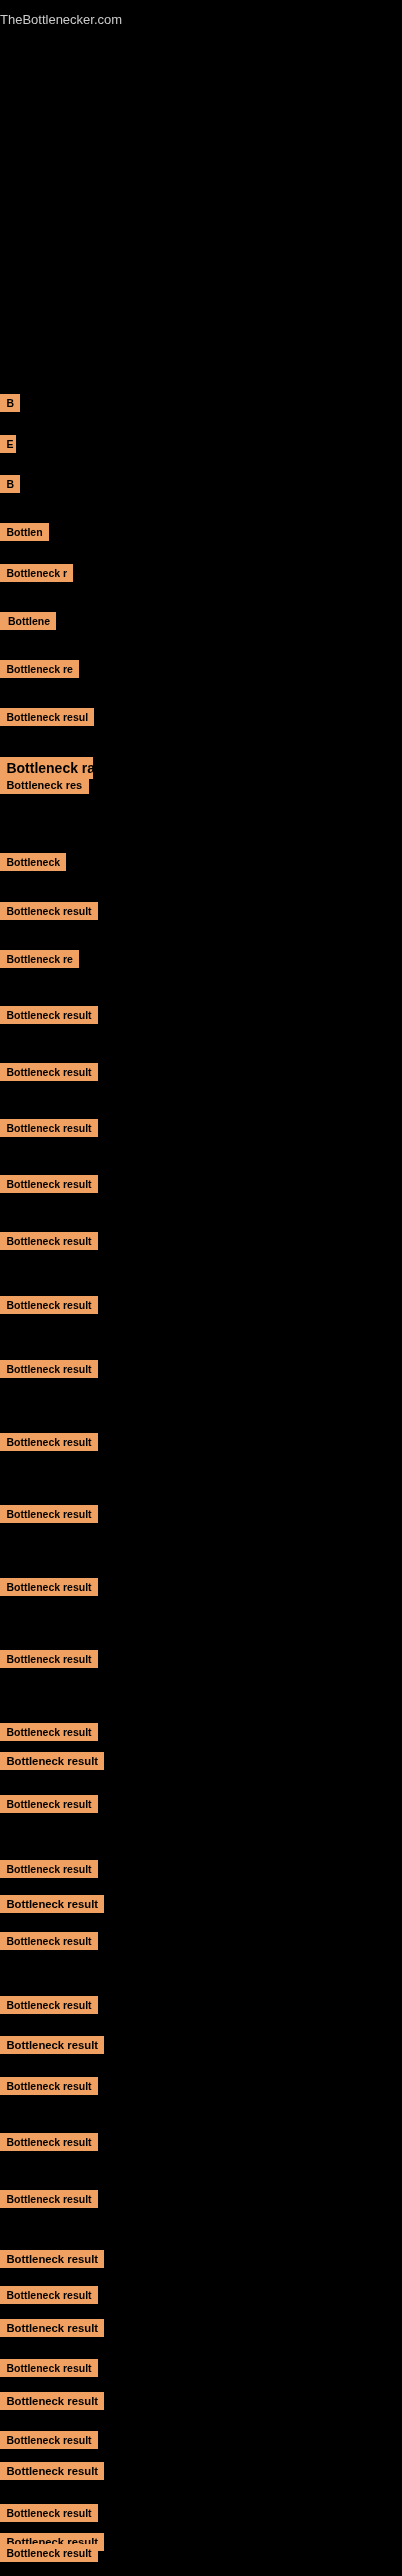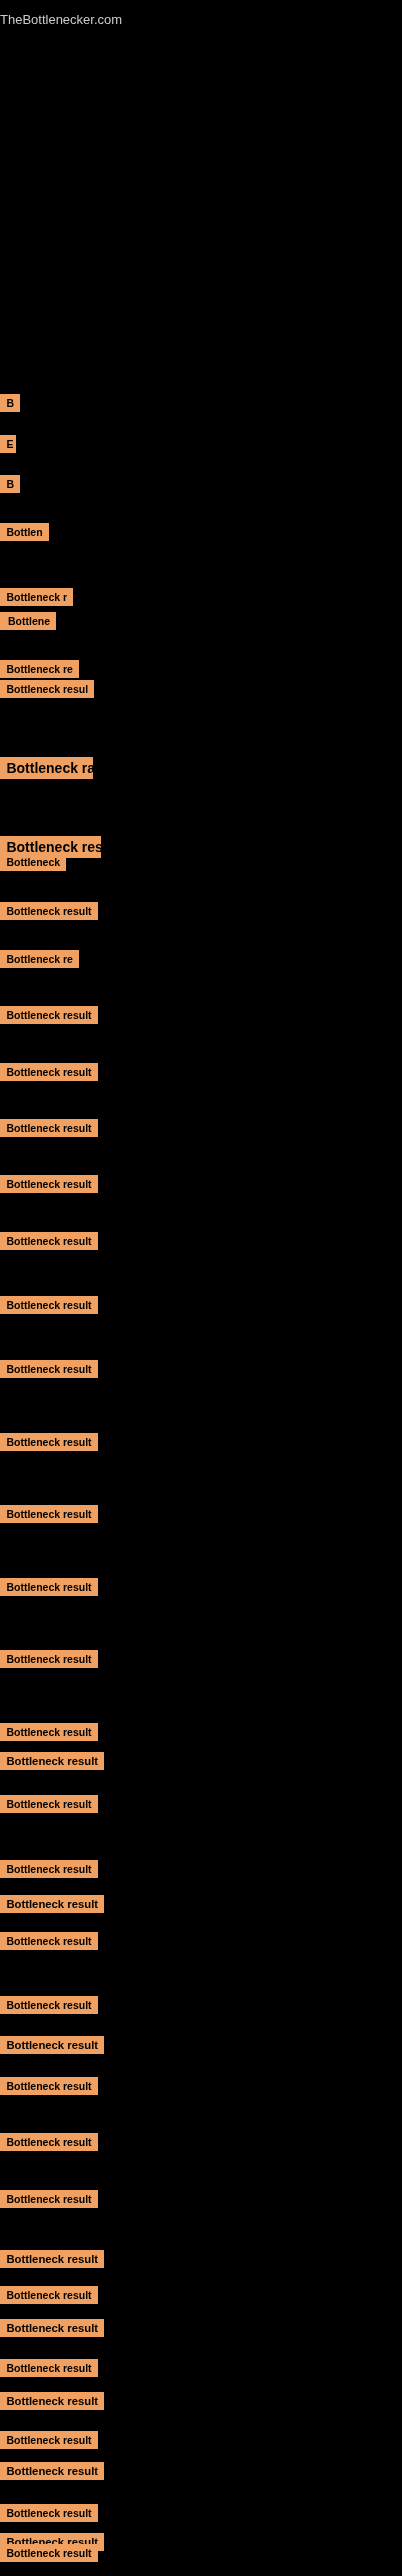--- a/index.html
+++ b/index.html
@@ -40,26 +40,26 @@
 </head>
 <body>
 
 <div class="site-title">TheBottlenecker.com</div>
 
 <div id="labels-container">
     <div class="bottleneck-label" style="top: 394px; max-width: 22.5px; font-size: 10.5px;">B</div>
     <div class="bottleneck-label" style="top: 435px; max-width: 16px; font-size: 10.5px;">E</div>
     <div class="bottleneck-label" style="top: 475px; max-width: 22.5px; font-size: 10.5px;">B</div>
     <div class="bottleneck-label" style="top: 515px; max-width: 52px; font-size: 10.5px; margin-top: 8px;">Bottlen</div>
-    <div class="bottleneck-label" style="top: 564px; max-width: 85px; font-size: 10.5px; margin-top: 24px;">Bottleneck r</div>
+    <div class="bottleneck-label" style="top: 564px; max-width: 85px; font-size: 10.5px;">Bottleneck r</div>
     <div class="bottleneck-label" style="top: 612px; max-width: 60px; font-size: 10.5px; padding-left: 8px;">Bottlene</div>
     <div class="bottleneck-label" style="top: 660px; max-width: 93px; font-size: 10.5px;">Bottleneck re</div>
-    <div class="bottleneck-label" style="top: 680px; max-width: 113px; font-size: 10.5px;">Bottleneck resul</div>
+    <div class="bottleneck-label" style="top: 708px; max-width: 113px; font-size: 10.5px;">Bottleneck resul</div>
     <div class="bottleneck-label" style="top: 757px; max-width: 93px; font-size: 14px;">Bottleneck ra</div>
-    <div class="bottleneck-label" style="top: 836px; max-width: 101px; font-size: 14px;">Bottleneck res</div>
+    <div class="bottleneck-label" style="top: 776px; max-width: 101px; font-size: 11px;">Bottleneck res</div>
     <div class="bottleneck-label" style="top: 853px; max-width: 72px; font-size: 10.5px;">Bottleneck</div>
     <div class="bottleneck-label" style="top: 902px; max-width: 121px; font-size: 10.5px;">Bottleneck result</div>
     <div class="bottleneck-label" style="top: 950px; max-width: 93px; font-size: 10.5px;">Bottleneck re</div>
     <div class="bottleneck-label" style="top: 1006px; max-width: 121px; font-size: 10.5px;">Bottleneck result</div>
     <div class="bottleneck-label" style="top: 1063px; max-width: 121px; font-size: 10.5px;">Bottleneck result</div>
     <div class="bottleneck-label" style="top: 1119px; max-width: 121px; font-size: 10.5px;">Bottleneck result</div>
     <div class="bottleneck-label" style="top: 1175px; max-width: 121px; font-size: 10.5px;">Bottleneck result</div>
     <div class="bottleneck-label" style="top: 1232px; max-width: 121px; font-size: 10.5px;">Bottleneck result</div>
     <div class="bottleneck-label" style="top: 1296px; max-width: 121px; font-size: 10.5px;">Bottleneck result</div>
     <div class="bottleneck-label" style="top: 1360px; max-width: 121px; font-size: 10.5px;">Bottleneck result</div>

